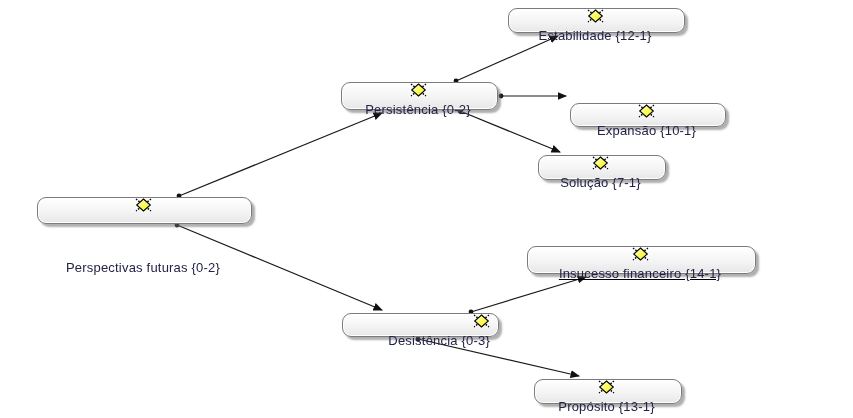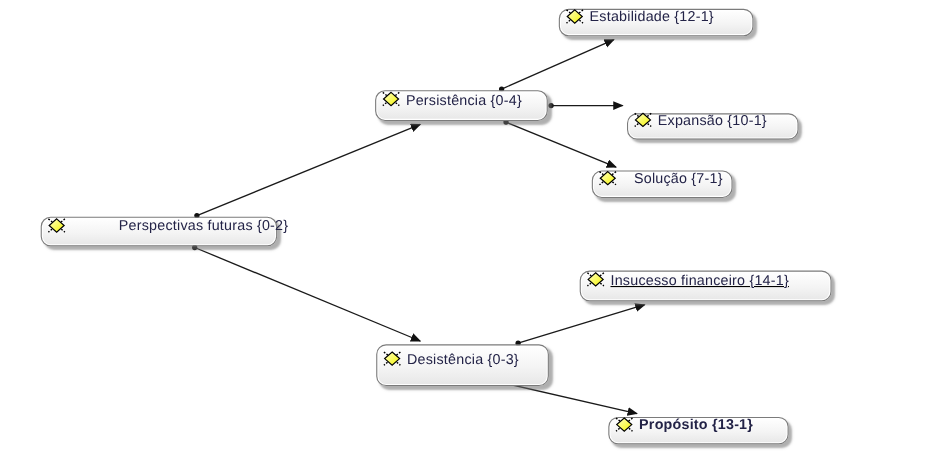--- a/index.html
+++ b/index.html
@@ -41,20 +41,21 @@
     box-sizing: border-box;
     display: flex;
     align-items: center;
     gap: 5px;
     padding: 0 8px 12px 5px;
     border: 1px solid #7b7b7b;
     border-radius: 9px;
     background: linear-gradient(to bottom, #ffffff 0%, #f4f4f4 55%, #e7e7e7 100%);
     box-shadow: 3px 3px 2px rgba(110,110,110,0.55), inset 0 0 0 1px #ffffff;
     cursor: default;
+    flex-direction: column;
   }
   .node .code-icon {
     flex: 0 0 auto;
     width: 17px;
     height: 14px;
     display: inline-block;
     line-height: 0;
   }
   .node .node-label {
     font-size: 13px;
@@ -114,21 +115,21 @@
                 <stop offset="0" stop-color="#ffffc8"></stop>
                 <stop offset="1" stop-color="#f5f500"></stop>
               </linearGradient>
             </defs>
             <g stroke="#000000" stroke-width="1.3" stroke-dasharray="1.6 1.4">
               <line x1="1" y1="1" x2="16" y2="13"></line>
               <line x1="16" y1="1" x2="1" y2="13"></line>
             </g>
             <path d="M8.5 1 L15.3 7 L8.5 13 L1.7 7 Z" fill="url(#gold1)" stroke="#000000" stroke-width="1.1" stroke-dasharray="none"></path>
           </svg></span>
-        <span class="node-label">Persistência {0-4}</span>
+        <span class="node-label">Persistência {0-2}</span>
       </div>
       <div class="node" style="left: 508px; top: 8px; width: 177px; height: 25px;">
         <span class="code-icon"><svg viewBox="0 0 17 14" width="17" height="14" xmlns="http://www.w3.org/2000/svg">
             <defs>
               <linearGradient id="gold2" x1="0" y1="0" x2="1" y2="1">
                 <stop offset="0" stop-color="#ffffc8"></stop>
                 <stop offset="1" stop-color="#f5f500"></stop>
               </linearGradient>
             </defs>
             <g stroke="#000000" stroke-width="1.3" stroke-dasharray="1.6 1.4">
@@ -164,21 +165,21 @@
               </linearGradient>
             </defs>
             <g stroke="#000000" stroke-width="1.3" stroke-dasharray="1.6 1.4">
               <line x1="1" y1="1" x2="16" y2="13"></line>
               <line x1="16" y1="1" x2="1" y2="13"></line>
             </g>
             <path d="M8.5 1 L15.3 7 L8.5 13 L1.7 7 Z" fill="url(#gold4)" stroke="#000000" stroke-width="1.1" stroke-dasharray="none"></path>
           </svg></span>
         <span class="node-label">Solução {7-1}</span>
       </div>
-      <div class="node" style="left: 342px; top: 313px; width: 157px; height: 38px;">
+      <div class="node" style="left: 342px; top: 313px; width: 157px; height: 24px; align-items: flex-end;">
         <span class="code-icon"><svg viewBox="0 0 17 14" width="17" height="14" xmlns="http://www.w3.org/2000/svg">
             <defs>
               <linearGradient id="gold5" x1="0" y1="0" x2="1" y2="1">
                 <stop offset="0" stop-color="#ffffc8"></stop>
                 <stop offset="1" stop-color="#f5f500"></stop>
               </linearGradient>
             </defs>
             <g stroke="#000000" stroke-width="1.3" stroke-dasharray="1.6 1.4">
               <line x1="1" y1="1" x2="16" y2="13"></line>
               <line x1="16" y1="1" x2="1" y2="13"></line>
@@ -196,21 +197,21 @@
               </linearGradient>
             </defs>
             <g stroke="#000000" stroke-width="1.3" stroke-dasharray="1.6 1.4">
               <line x1="1" y1="1" x2="16" y2="13"></line>
               <line x1="16" y1="1" x2="1" y2="13"></line>
             </g>
             <path d="M8.5 1 L15.3 7 L8.5 13 L1.7 7 Z" fill="url(#gold6)" stroke="#000000" stroke-width="1.1" stroke-dasharray="none"></path>
           </svg></span>
         <span class="node-label">Insucesso financeiro {14-1}</span>
       </div>
-      <div class="node" style="left: 553px; top: 379px; width: 164px; height: 25px; font-weight: bold;">
+      <div class="node" style="left: 534px; top: 379px; width: 148px; height: 25px;">
         <span class="code-icon"><svg viewBox="0 0 17 14" width="17" height="14" xmlns="http://www.w3.org/2000/svg">
             <defs>
               <linearGradient id="gold7" x1="0" y1="0" x2="1" y2="1">
                 <stop offset="0" stop-color="#ffffc8"></stop>
                 <stop offset="1" stop-color="#f5f500"></stop>
               </linearGradient>
             </defs>
             <g stroke="#000000" stroke-width="1.3" stroke-dasharray="1.6 1.4">
               <line x1="1" y1="1" x2="16" y2="13"></line>
               <line x1="16" y1="1" x2="1" y2="13"></line>

